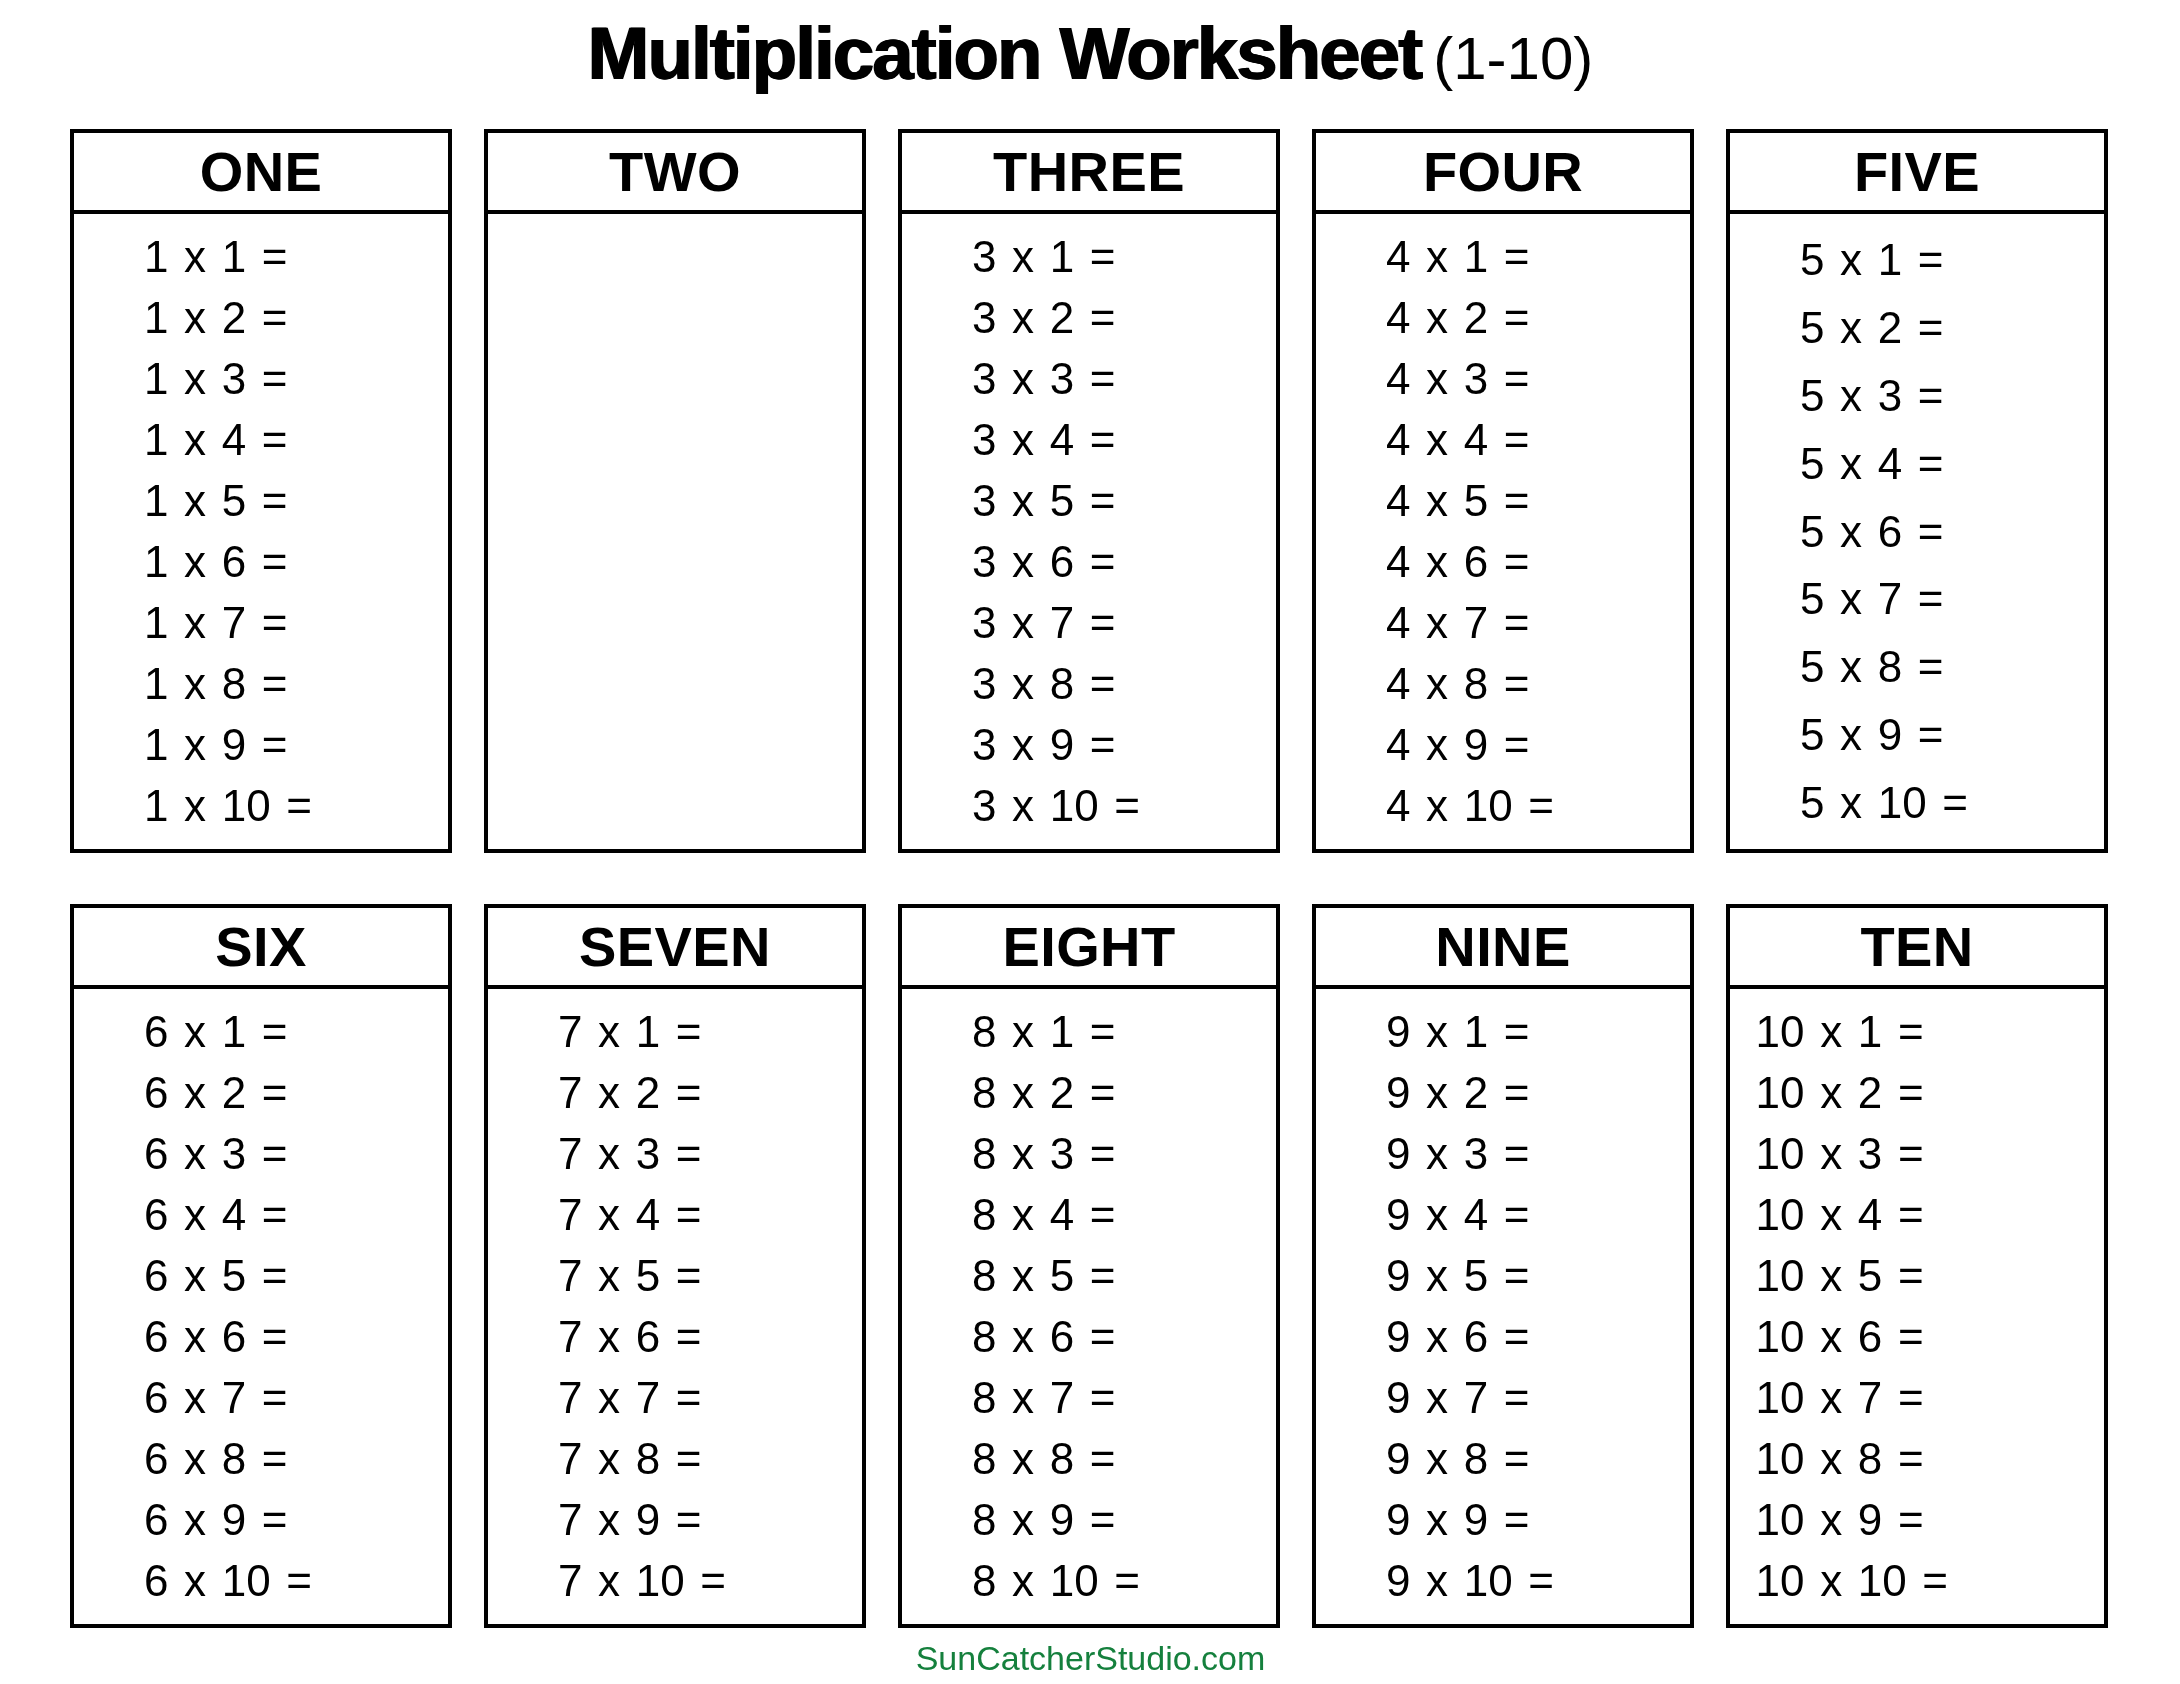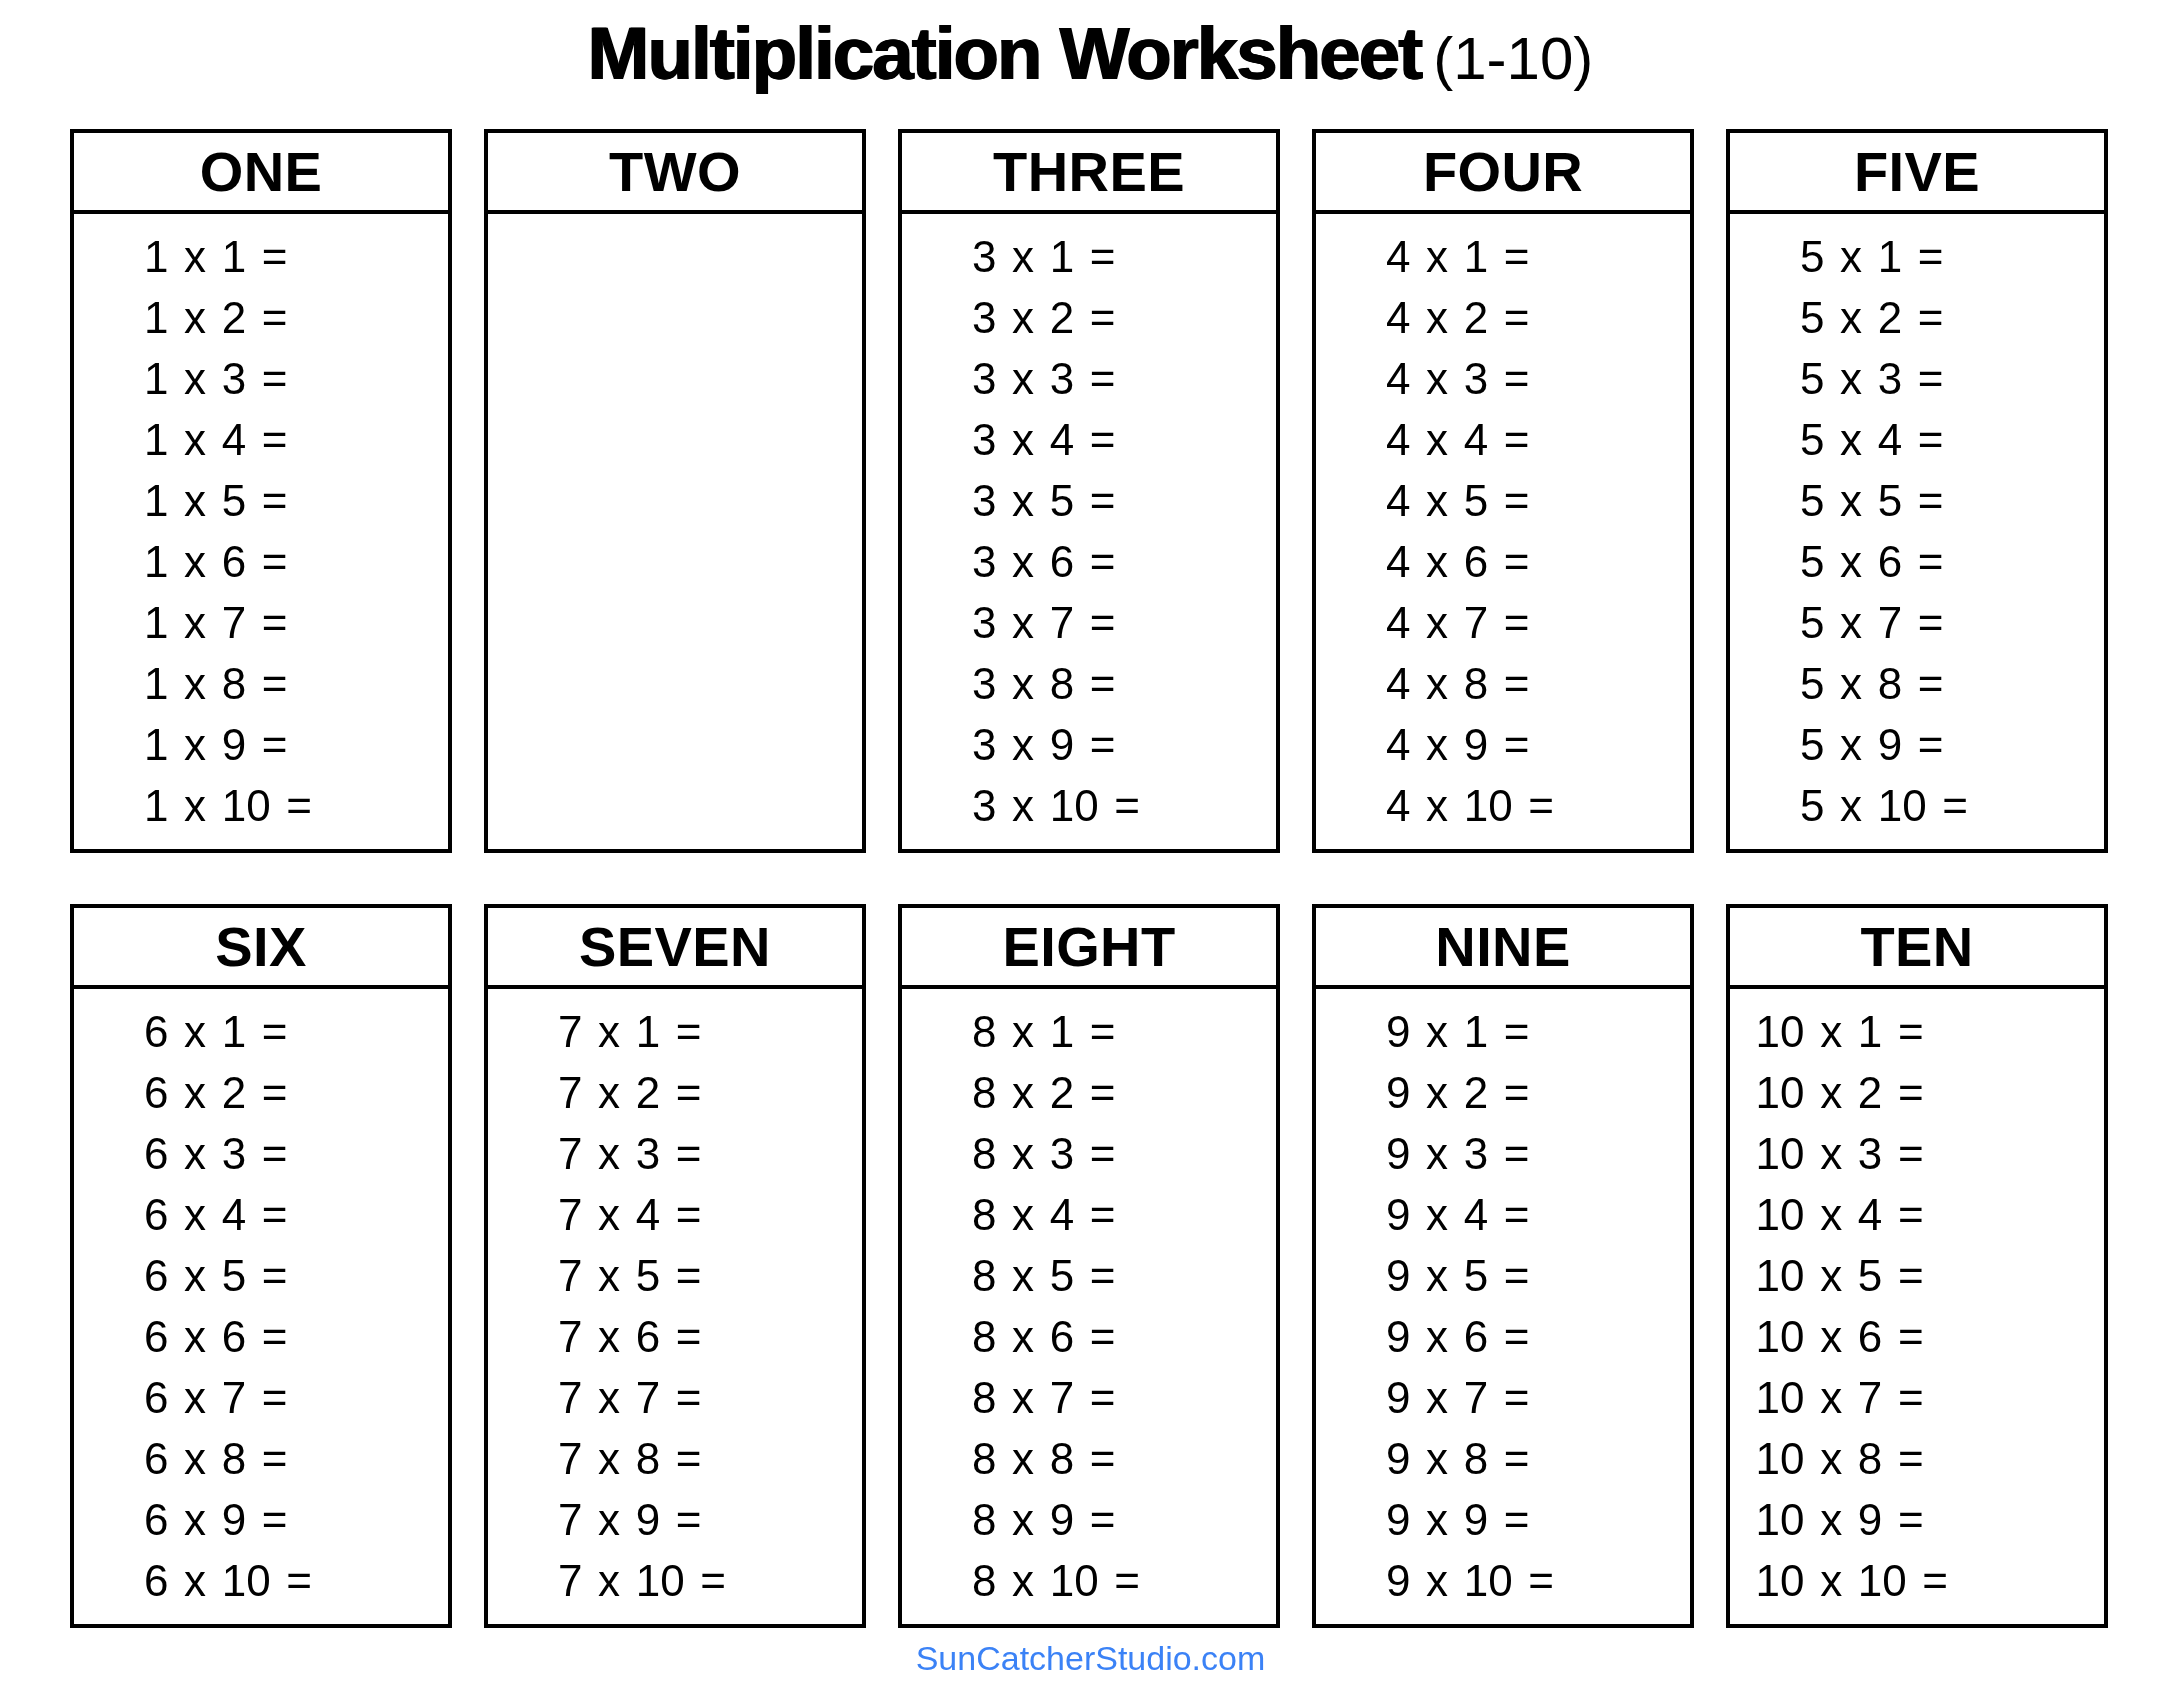--- a/index.html
+++ b/index.html
@@ -84,21 +84,21 @@
     white-space: nowrap;
   }
   .box--wide .box-list li {
     padding-left: 25.6px;
   }
   .footer {
     margin-top: 12px;
     text-align: center;
     font-size: 34px;
     line-height: 1.1;
-    color: #3b82f6;
+    color: #15803d;
   }
 </style>
 </head>
 <body>
 
 <div class="page">
 
   <header class="title-row">
     <h1 class="title"><span>Multiplication Worksheet</span><span class="title-suffix">(1-10)</span></h1>
   </header>
@@ -163,21 +163,20 @@
       </section>
       <section class="box">
         <header class="box-header">
           <span>FIVE</span>
         </header>
         <ul class="box-list">
           <li>5 x 1 =</li>
           <li>5 x 2 =</li>
           <li>5 x 3 =</li>
           <li>5 x 4 =</li>
-          <li>5 x 5 =</li>
           <li>5 x 6 =</li>
           <li>5 x 7 =</li>
           <li>5 x 8 =</li>
           <li>5 x 9 =</li>
           <li>5 x 10 =</li>
         </ul>
       </section>
       <section class="box">
         <header class="box-header">
           <span>SIX</span>

